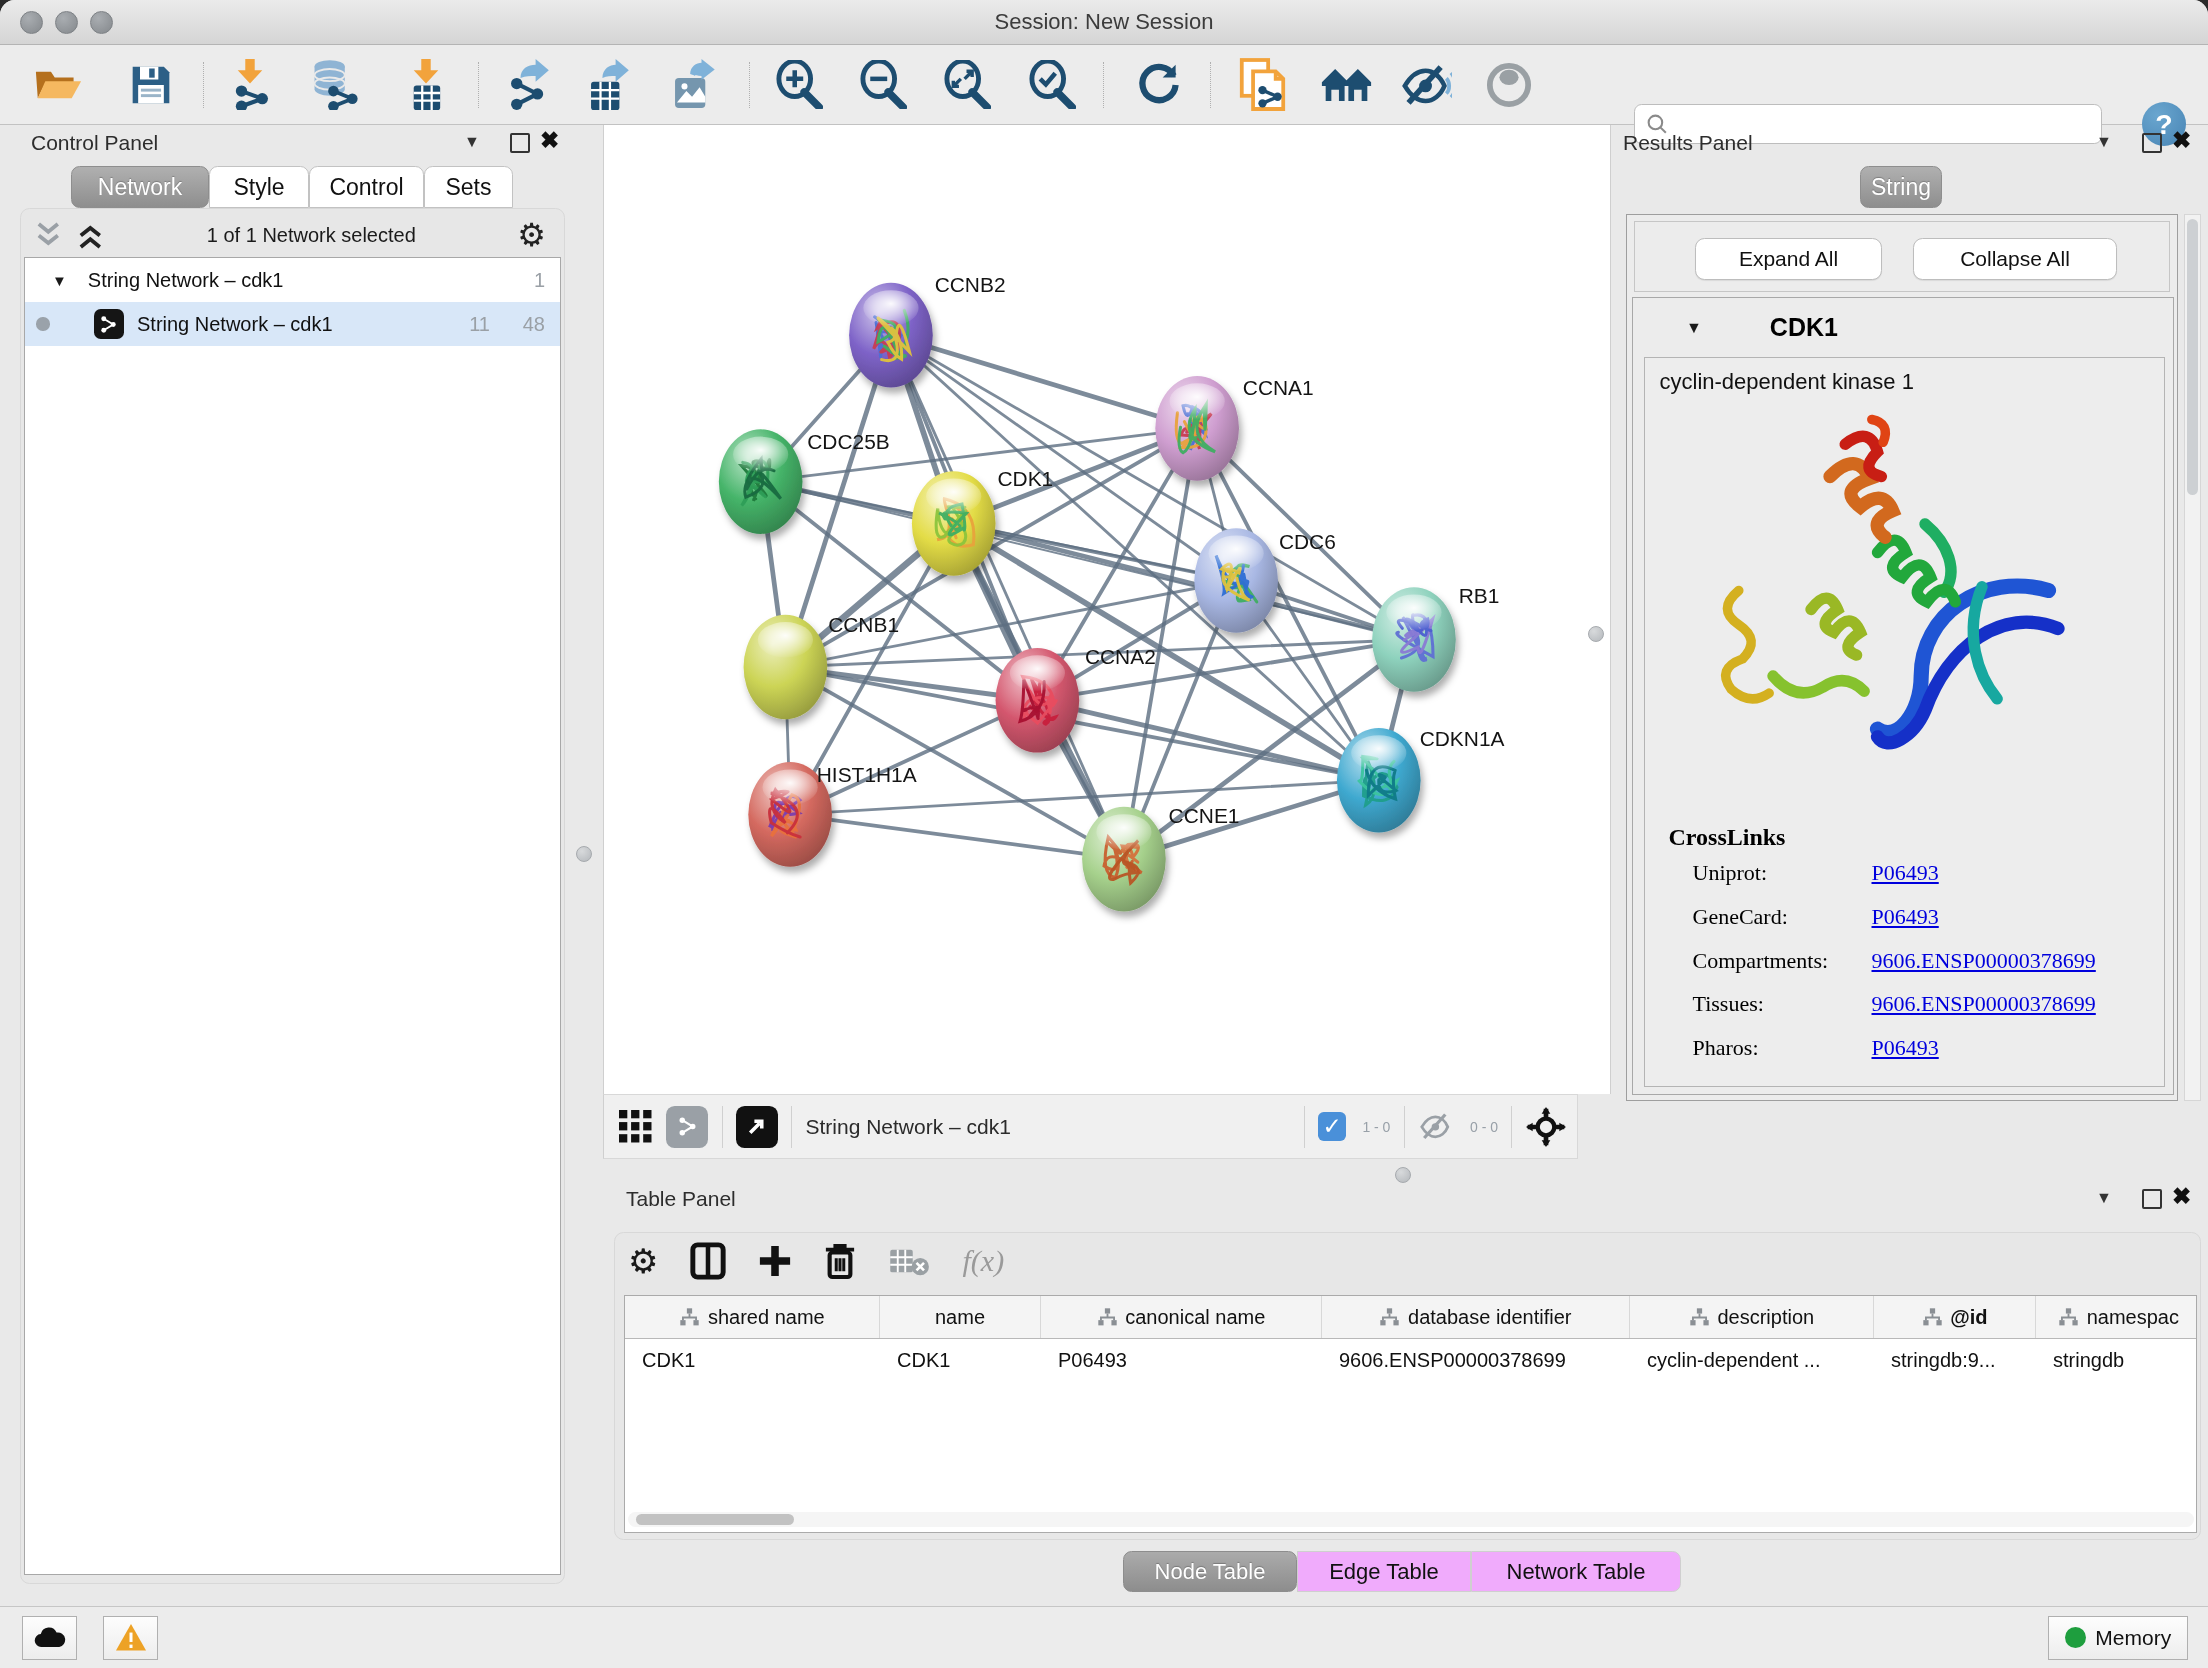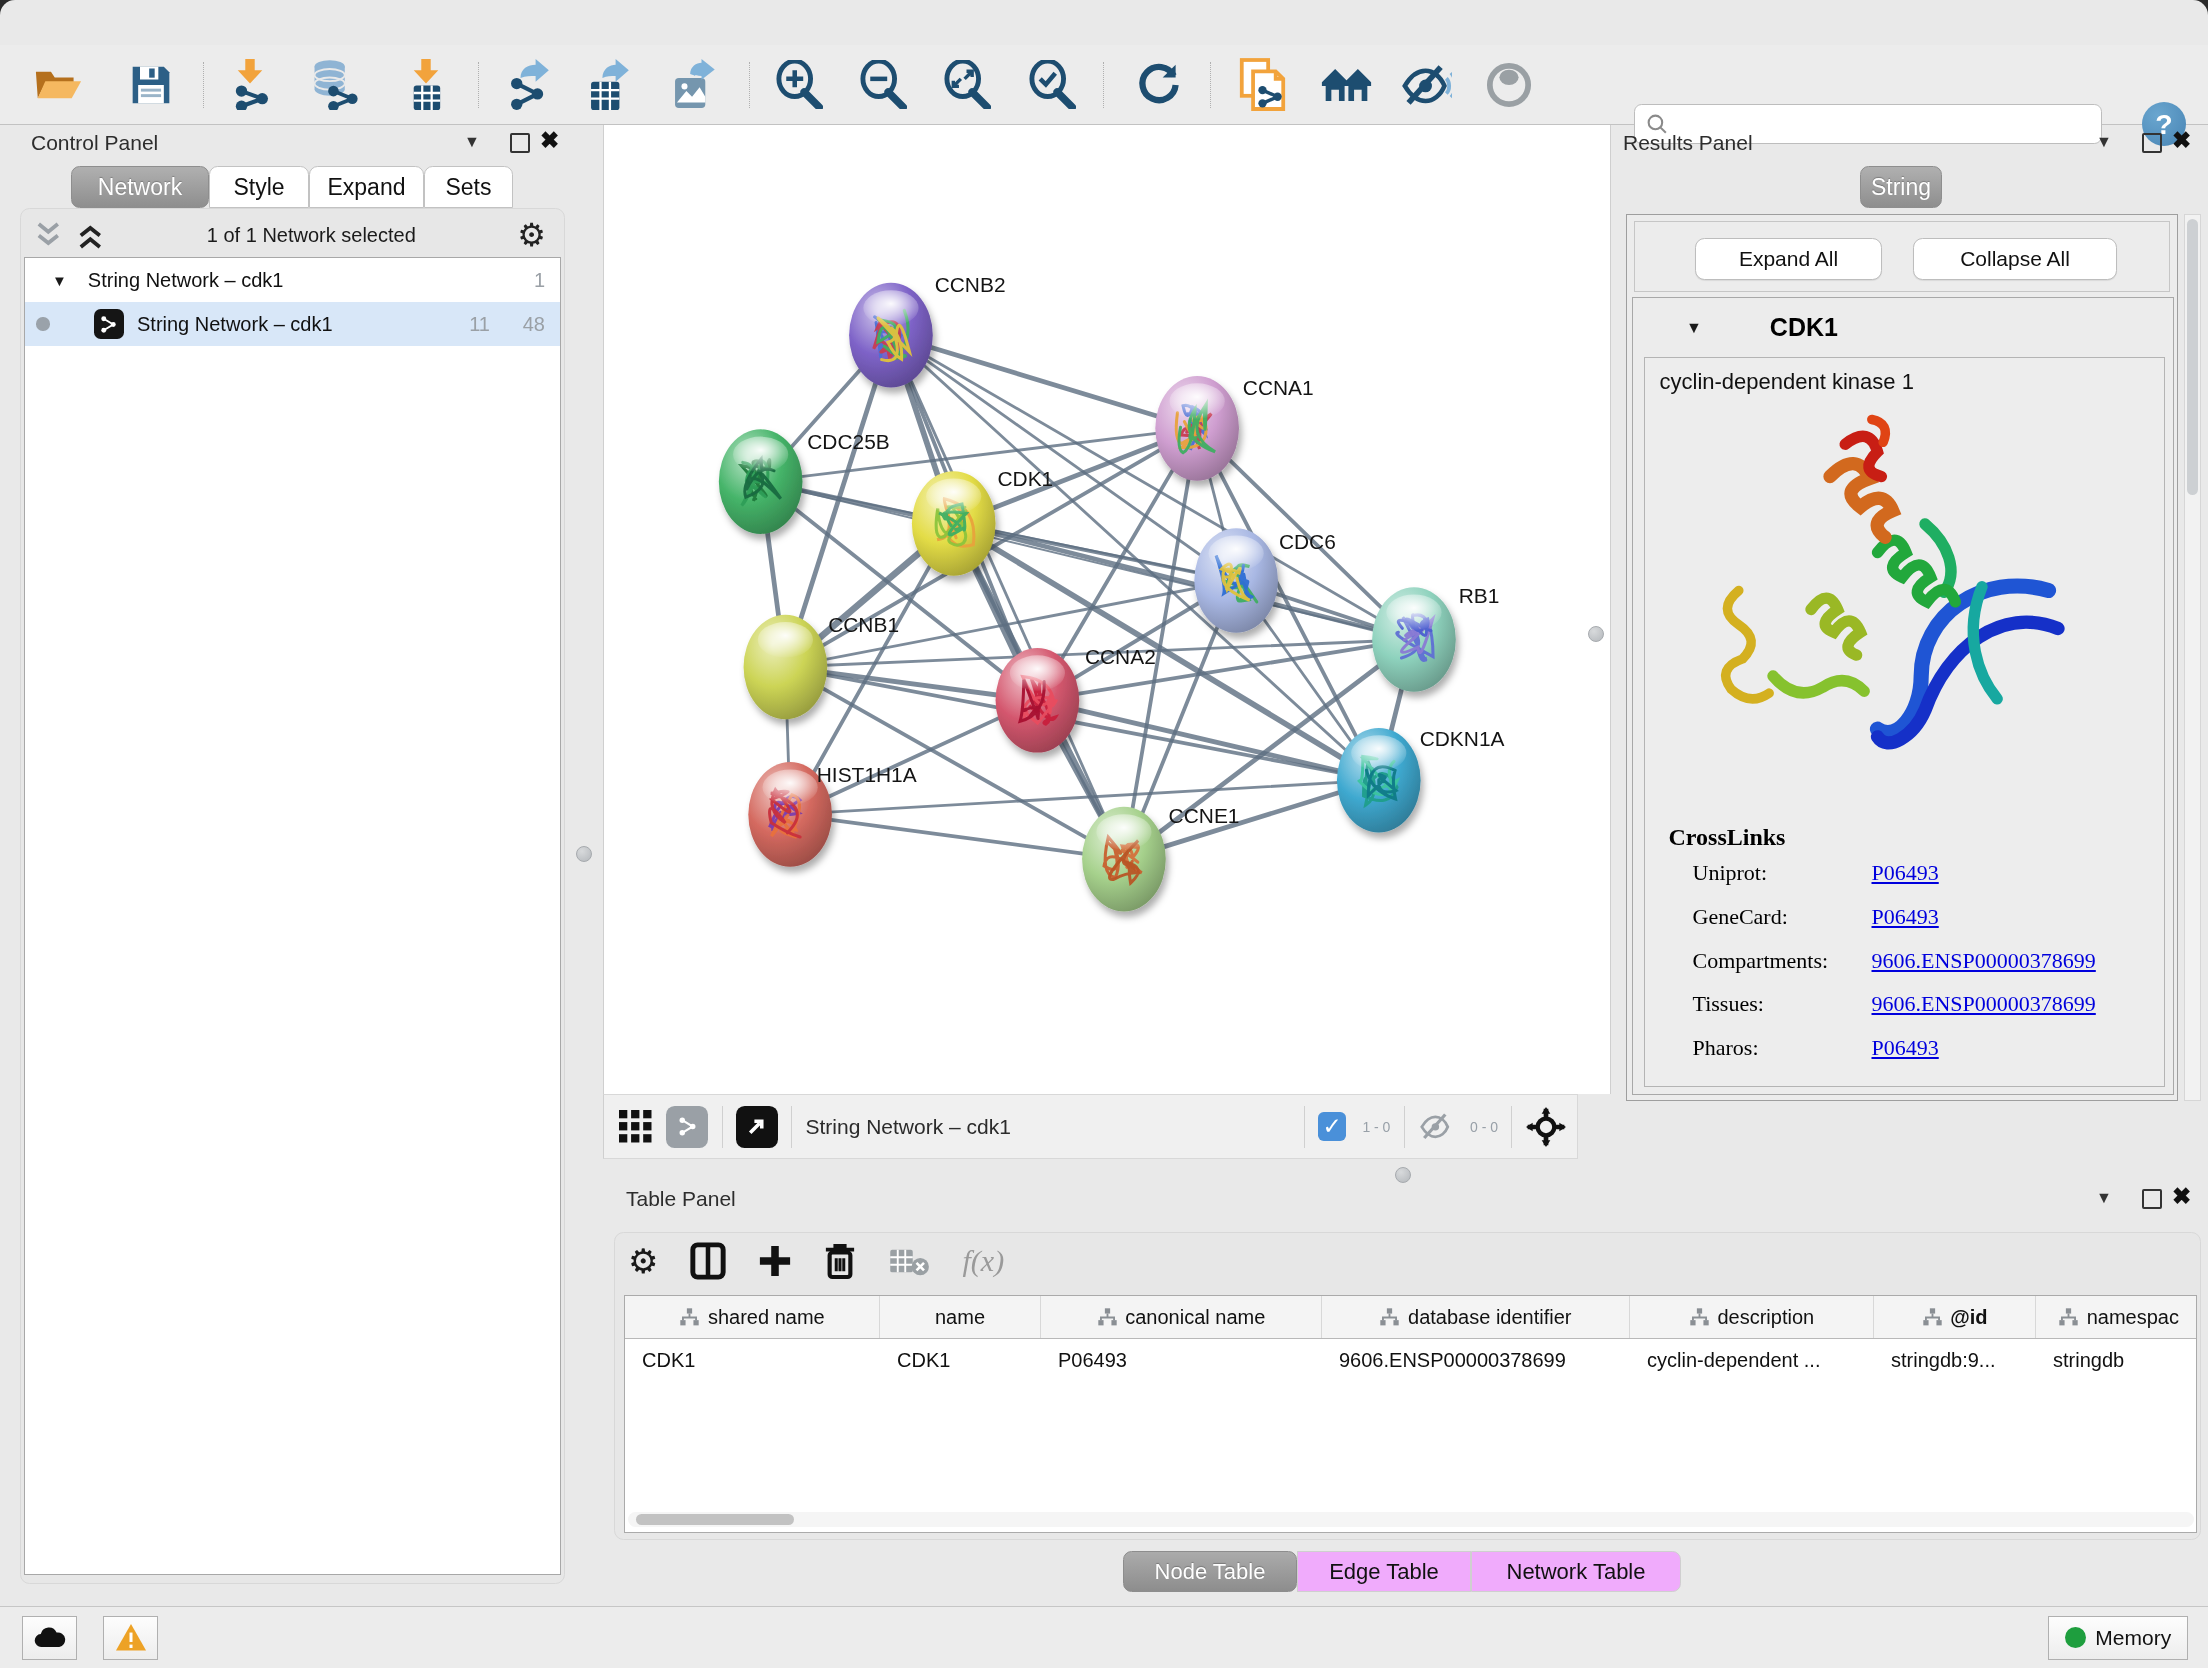--- a/index.html
+++ b/index.html
@@ -114,20 +114,26 @@
   .mem-dot{width:21px;height:21px;border-radius:50%;background:#1e9e3e;margin-right:9.5px;}
   .mem-label{font-size:21px;color:#111;}
 
   svg text{font-family:"Liberation Sans",sans-serif;}
 </style>
 </head>
 <body>
 
 <div class="app">
 
+  <div class="titlebar">
+    <div class="traffic" style="left:20px"></div>
+    <div class="traffic" style="left:55px"></div>
+    <div class="traffic" style="left:90px"></div>
+    <div class="title-text">Session: New Session</div>
+  </div>
 
   <div class="toolbar">
     <div class="tbtn" style="left:32px">
       <svg width="49" height="42" viewBox="0 0 26 22">
         <path d="M1 4h8l2 3h10v3H6L2 18z" fill="#b5701d"></path>
         <path d="M2 18 6 9h19l-5 9z" fill="#f5b860"></path>
       </svg>
     </div>
     <div class="tbtn" style="left:124px">
       <svg width="44" height="44" viewBox="0 0 24 24">
@@ -282,21 +288,21 @@
   <div class="abs ph-float" style="left:510px;top:133px"></div>
   <div class="abs ph-close" style="left:540px;top:129px">✖</div>
 
   <div class="tab sel" style="left:71px;top:166px;width:138px">
       <span>Network</span>
     </div>
   <div class="tab" style="left:209px;top:166px;width:100px">
       <span>Style</span>
     </div>
   <div class="tab" style="left:309px;top:166px;width:115px">
-      <span>Expand</span>
+      <span>Control</span>
     </div>
   <div class="tab" style="left:424px;top:166px;width:89px">
       <span>Sets</span>
     </div>
 
   <div class="cp-box"></div>
   <div class="cp-toolbar">
     <svg width="28.5" height="27" viewBox="0 0 15 14" style="margin-left:15px">
       <path d="M2 1l5 4 5-4M2 7l5 4 5-4" fill="none" stroke="#9aa0a6" stroke-width="2"></path>
     </svg>

